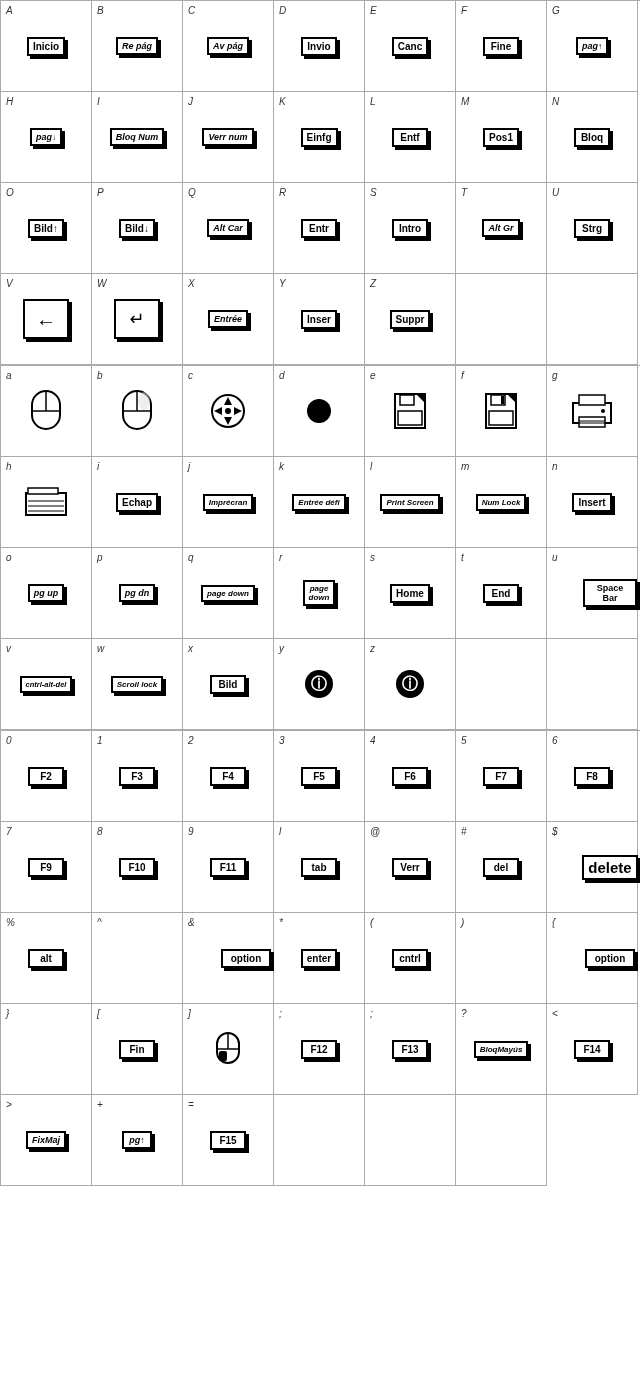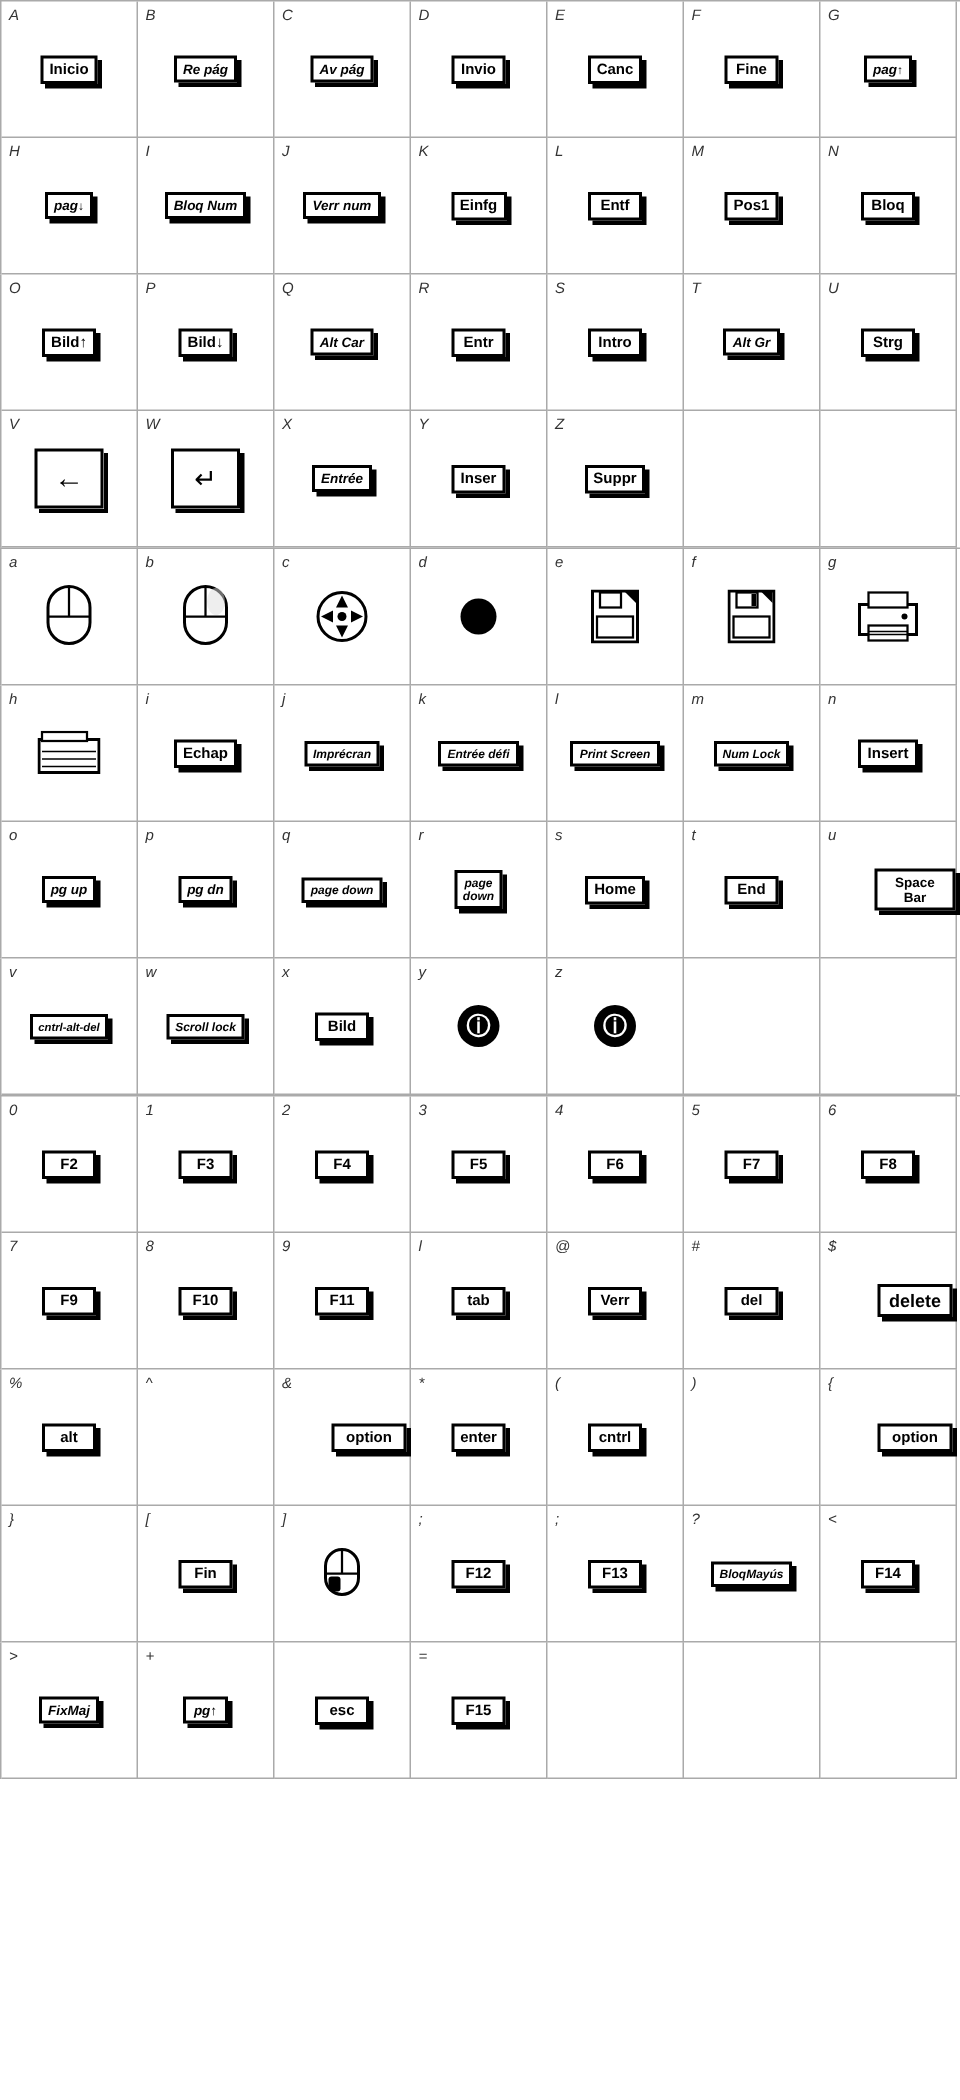--- a/index.html
+++ b/index.html
@@ -518,21 +518,21 @@
         </div>
       <div class="cell">
           <span class="cell-label">#</span>
           <div class="key-box">
             <div class="key-btn">del</div>
           </div>
         </div>
       <div class="cell">
           <span class="cell-label">$</span>
           <div class="key-box">
-            <div class="key-btn key-btn-wide" style="font-size:12px">delete</div>
+            <div class="key-btn key-btn-wide" style="font-size:15px">delete</div>
           </div>
         </div>
     </div>
 
     <div style="display:grid;grid-template-columns:repeat(7,91px);border-left:1px solid #aaa;">
       <div class="cell">
           <span class="cell-label">%</span>
           <div class="key-box">
             <div class="key-btn">alt</div>
           </div>
@@ -622,25 +622,20 @@
             <div class="key-btn key-btn-small">FixMaj</div>
           </div>
         </div>
       <div class="cell">
           <span class="cell-label">+</span>
           <div class="key-box">
             <div class="key-btn key-btn-small">pg↑</div>
           </div>
         </div>
       <div class="cell">
-          <div class="key-box">
-            <div class="key-btn">esc</div>
-          </div>
-        </div>
-      <div class="cell">
           <span class="cell-label">=</span>
           <div class="key-box">
             <div class="key-btn">F15</div>
           </div>
         </div>
       <div class="cell"></div>
       <div class="cell"></div>
       <div class="cell"></div>
     </div>
   </div>

